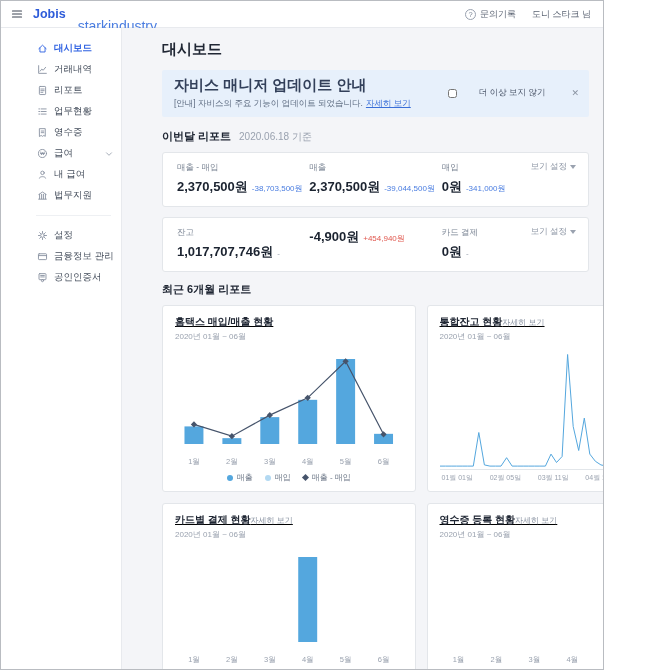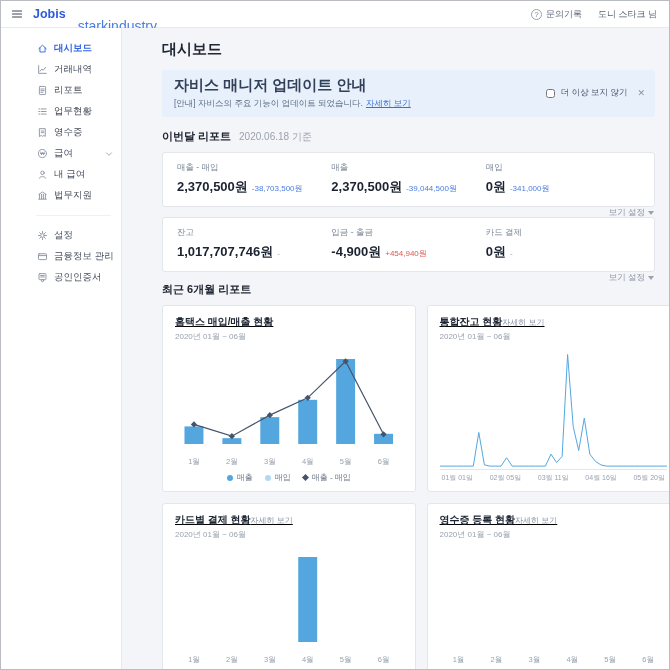--- a/index.html
+++ b/index.html
@@ -1,17 +1,17 @@
 <!DOCTYPE html>
 <html><head>
 <meta charset="utf-8">
 <style>
   * { margin:0; padding:0; box-sizing:border-box; }
   body { font-family:"Liberation Sans","DejaVu Sans",sans-serif; background:#fff; }
-  .window { width:670px; height:670px; border:1px solid #b9bcc1; background:#fff; overflow:hidden; display:flex; flex-direction:column; }
+  .window { width:604px; height:670px; border:1px solid #b9bcc1; background:#fff; overflow:hidden; display:flex; flex-direction:column; }
 
   
   .topbar { height:27px; flex:0 0 27px; display:flex; align-items:center; padding:0 12px 0 10px; border-bottom:1px solid #e8eaee; background:#fff; }
   .burger { display:flex; margin-right:10px; cursor:pointer; color:#3c4452; }
   .logo { font-weight:bold; font-size:12.5px; color:#2d5bd9; cursor:pointer; }
   .company { font-size:14px; color:#4a7de0; margin-left:12px;margin-top:24px; }
   .top-right { margin-left:auto; display:flex; align-items:center; gap:16px; font-size:9px; color:#5a6372; }
   .help { display:flex; align-items:center; gap:4px; cursor:pointer; }
   .help-circle { width:11px; height:11px; border:1px solid #9aa2b0; border-radius:50%; font-size:7.5px; display:flex; align-items:center; justify-content:center; color:#7a8494; }
   .user { cursor:pointer; }
@@ -28,37 +28,37 @@
 
   
   .main { flex:1; background:#f4f5f8; padding:12px 14px 0 40px; overflow:hidden; }
   .page-title { font-size:15px; font-weight:bold; color:#202734; margin-bottom:11px; }
 
   .notice { background:#e7f0fb; border-radius:2px; padding:6px 10px 7px 12px; display:flex; align-items:center; margin-bottom:12px; }
   .notice-left { flex:1; }
   .notice-title { font-size:15px; font-weight:bold; color:#33405a; margin-bottom:3px; }
   .notice-body { font-size:8.5px; color:#5d6b80; }
   .notice-link { color:#3a6fd8; text-decoration:underline; margin-left:3px; cursor:pointer; }
-  .notice-right { display:flex; align-items:center; gap:6px; font-size:8.5px; color:#4a5568; white-space:nowrap;justify-content:space-between; }
+  .notice-right { display:flex; align-items:center; gap:22px; font-size:8.5px; color:#4a5568; white-space:nowrap;justify-content:space-between; }
   .notice-right input { width:9px; height:9px; cursor:pointer; }
   .notice-close { color:#8a93a2; font-size:9px; cursor:pointer; margin-left:4px; }
 
   .sec-head { display:flex; align-items:baseline; gap:8px; margin:2px 0 8px; }
   .sec-title { font-size:11px; font-weight:bold; color:#202734;text-align:center; }
   .sec-sub { font-size:10px; color:#9aa2af; }
 
   .metric-card { background:#fff; border:1px solid #e3e6ea; border-radius:3px; padding:9px 14px 10px; display:flex; position:relative; margin-bottom:10px; }
   .metric { flex:1; }
   .m-label { font-size:8.5px; color:#7b8594; margin-bottom:3px; }
   .m-value { font-size:13px; font-weight:bold; color:#1b2330; }
   .m-delta { font-size:8px; margin-left:4px; }
   .m-delta.blue { color:#4a7de0; }
   .m-delta.red { color:#e0574e; }
   .m-delta.gray { color:#9aa2af; }
-  .view-settings { position:absolute; top:8px; right:0; font-size:8.5px; color:#8a93a2; display:flex; align-items:center; gap:3px; cursor:pointer;margin-top:46px; }
+  .view-settings { position:absolute; top:8px; right:12px; font-size:8.5px; color:#8a93a2; display:flex; align-items:center; gap:3px; cursor:pointer; }
   .caret { width:0; height:0; border-left:3px solid transparent; border-right:3px solid transparent; border-top:4px solid #9aa2af; }
 
   .grid { display:grid; grid-template-columns:1fr 1fr; gap:11px; margin-top:2px; }
   .chart-card { background:#fff; border:1px solid #e3e6ea; border-radius:3px; padding:9px 12px 8px; height:187px; display:flex; flex-direction:column; }
   .cc-head { display:flex; align-items:center; justify-content:flex-start;text-decoration:underline; }
   .cc-title { font-size:10px; font-weight:bold; color:#202734; }
   .cc-link { font-size:8px; color:#8a93a2; cursor:pointer; }
   .cc-sub { font-size:8px; color:#9aa2af; margin-top:2px; }
   .chart-area { flex:1; margin-top:6px; min-height:0; overflow:hidden; }
   .x-labels { display:flex; font-size:7.5px; color:#9aa2af; margin-top:3px; }
@@ -244,21 +244,20 @@
           <span class="caret"></span>
         </div>
       </div>
 
       <div class="metric-card">
         <div class="metric">
           <div class="m-label">잔고</div>
           <div><span class="m-value">1,017,707,746원</span><span class="m-delta gray">-</span></div>
         </div>
         <div class="metric">
-          <div class="m-label">입금 - 출금</div>
           <div><span class="m-value">-4,900원</span><span class="m-delta red">+454,940원</span></div>
         </div>
         <div class="metric">
           <div class="m-label">카드 결제</div>
           <div><span class="m-value">0원</span><span class="m-delta gray">-</span></div>
         </div>
         <div class="view-settings">
           <span>보기 설정</span>
           <span class="caret"></span>
         </div>

